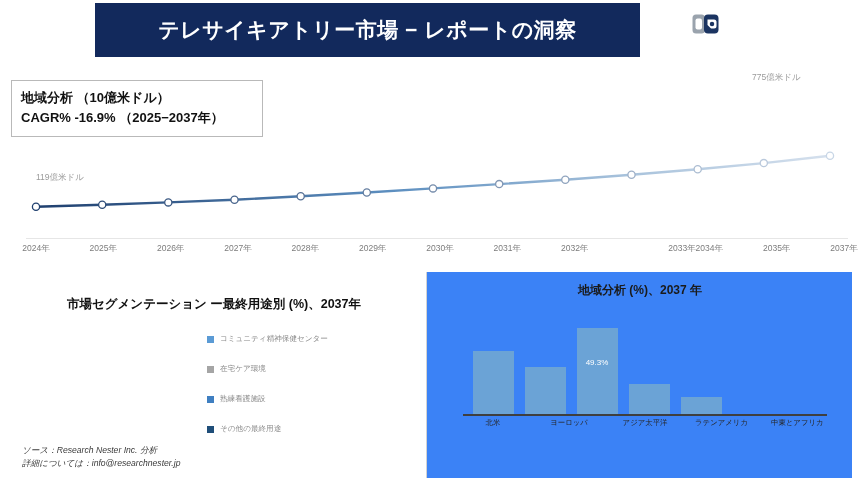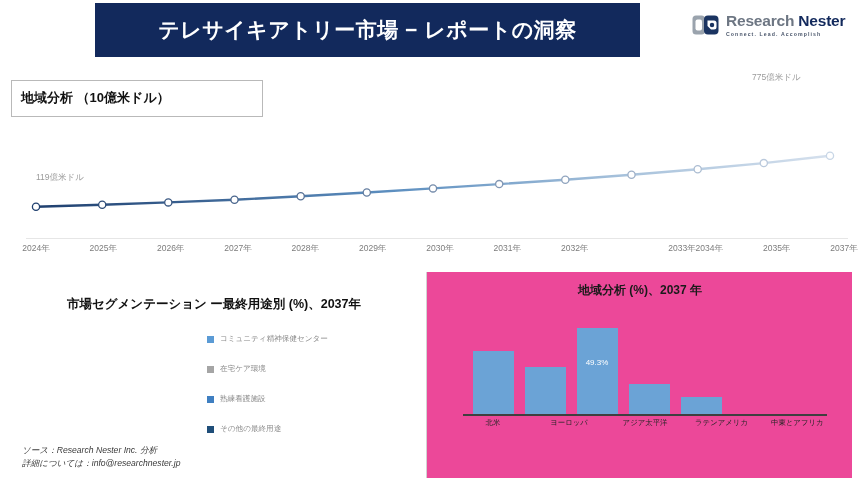--- a/index.html
+++ b/index.html
@@ -202,21 +202,21 @@
     color: #8a8a8a;
     white-space: nowrap;
   }
 
   #region-panel {
     position: absolute;
     left: 426px;
     top: 272px;
     width: 426px;
     height: 206px;
-    background: #ec4899;
+    background: #3b82f6;
     border-left: 1px solid #d2d2d2;
     box-sizing: border-box;
     text-decoration: underline;
   }
   #region-title {
     position: absolute;
     left: 0;
     top: 10px;
     width: 426px;
     text-align: center;
@@ -302,31 +302,25 @@
   </div>
 
   <div id="logo-block">
     <svg id="logo-mark" viewBox="0 0 54 44">
       <rect x="1" y="3" width="25" height="38" rx="7" fill="#9aa3ad"></rect>
       <rect x="7" y="11" width="13" height="22" rx="4" fill="#ffffff"></rect>
       <rect x="24" y="3" width="29" height="38" rx="8" fill="#1b3461"></rect>
       <path d="M31 13 h13 a5 5 0 0 1 5 5 v8 a5 5 0 0 1 -5 5 h-6 l-7 -7 z" fill="#ffffff"></path>
       <circle cx="40" cy="22" r="4.5" fill="#1b3461"></circle>
     </svg>
-    <div id="logo-text-wrap">
-      <div id="logo-line1">
-        <span class="lt-research">Research</span>
-        <span class="lt-nester">Nester</span>
-      </div>
-      <div id="logo-tagline">Connect. Lead. Accomplish</div>
-    </div>
   </div>
 
   <div id="value-box">
     <div>地域分析 （10億米ドル）</div>
+    <div>CAGR% -16.9% （2025−2037年）</div>
   </div>
 
   <div id="label-end">775億米ドル</div>
   <div id="label-start">119億米ドル</div>
 
   <svg id="line-chart" viewBox="0 0 862 200" preserveAspectRatio="none">
     <defs>
       <linearGradient id="lineGrad" x1="0" y1="0" x2="1" y2="0">
         <stop offset="0%" stop-color="#1f3f6e"></stop>
         <stop offset="45%" stop-color="#5d8fc0"></stop>

